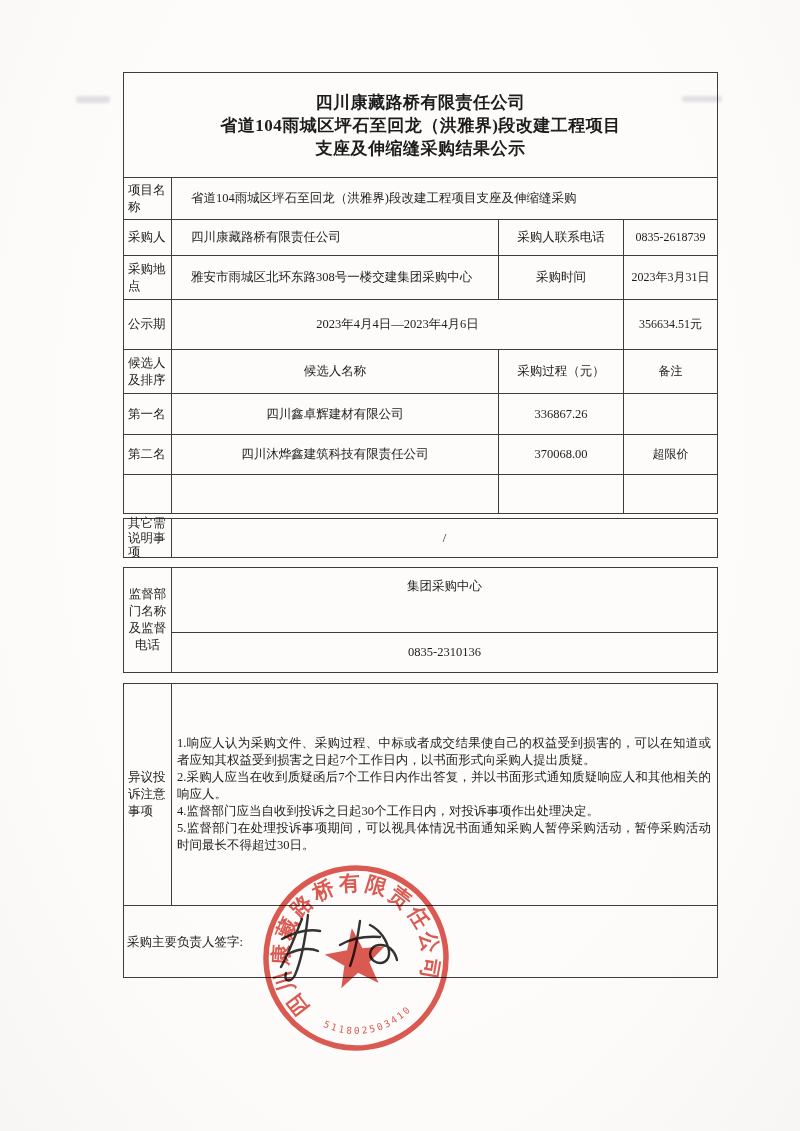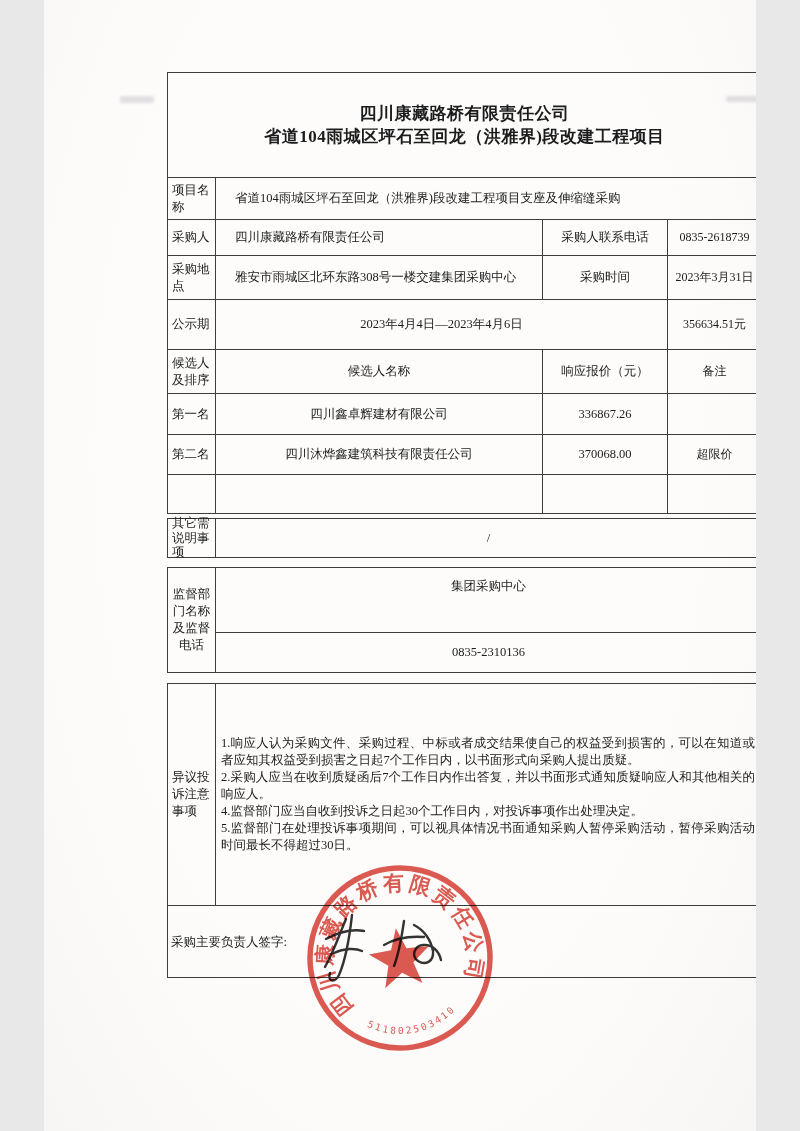--- a/index.html
+++ b/index.html
@@ -1,17 +1,17 @@
 <!DOCTYPE html>
 <html><head>
 <meta charset="utf-8">
 <style>
   html,body{margin:0;padding:0;background:#e8e8e8;}
   .page{
-    position:relative;width:712px;height:1131px;margin:0 auto;
+    position:relative;width:800px;height:1131px;margin:0 auto;
     background:
       radial-gradient(ellipse at 50% 40%, #fdfcfb 60%, #f8f6f5 100%),
       #fbfaf9;
     font-family:"Liberation Serif","DejaVu Serif",serif;
     color:#1c1c1c;overflow:hidden;
   }
   .sec{position:absolute;left:123px;width:595px;border:1px solid #3d3d3d;box-sizing:border-box;background:transparent;}
   .row{display:flex;box-sizing:border-box;}
   .row + .row{border-top:1px solid #3d3d3d;}
   .cell{box-sizing:border-box;display:flex;align-items:center;font-size:12.5px;line-height:1.3;}
@@ -39,20 +39,21 @@
 
 <div class="page">
 
   <div class="smudge" style="left:76px;top:96px;width:34px;height:7px;"></div>
   <div class="smudge" style="left:682px;top:96px;width:40px;height:6px;"></div>
 
   <div class="sec" style="top:72px;height:442px;">
     <div class="row title-row">
       <div class="title-line">四川康藏路桥有限责任公司</div>
       <div class="title-line">省道104雨城区坪石至回龙（洪雅界)段改建工程项目</div>
+      <div class="title-line">支座及伸缩缝采购结果公示</div>
     </div>
 
     <div class="row" style="height:42px;">
       <div class="cell lab">项目名称</div>
       <div class="cell main">省道104雨城区坪石至回龙（洪雅界)段改建工程项目支座及伸缩缝采购</div>
     </div>
 
     <div class="row" style="height:36px;">
       <div class="cell lab">采购人</div>
       <div class="cell main">四川康藏路桥有限责任公司</div>
@@ -69,21 +70,21 @@
 
     <div class="row" style="height:50px;">
       <div class="cell lab">公示期</div>
       <div class="cell main ctr">2023年4月4日—2023年4月6日</div>
       <div class="cell c4">356634.51元</div>
     </div>
 
     <div class="row" style="height:44px;">
       <div class="cell lab">候选人及排序</div>
       <div class="cell main ctr">候选人名称</div>
-      <div class="cell c3">响应报价（元）</div>
+      <div class="cell c3">采购过程（元）</div>
       <div class="cell c4">备注</div>
     </div>
 
     <div class="row" style="height:41px;">
       <div class="cell lab">第一名</div>
       <div class="cell main ctr">四川鑫卓辉建材有限公司</div>
       <div class="cell c3">336867.26</div>
       <div class="cell c4"></div>
     </div>
 

